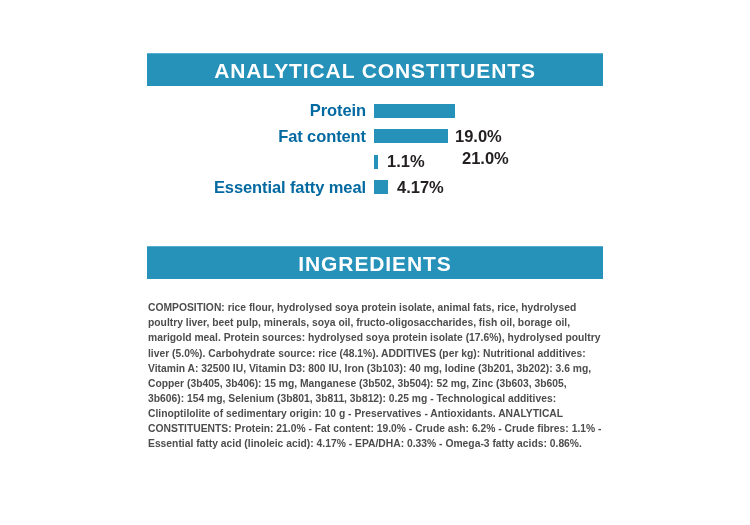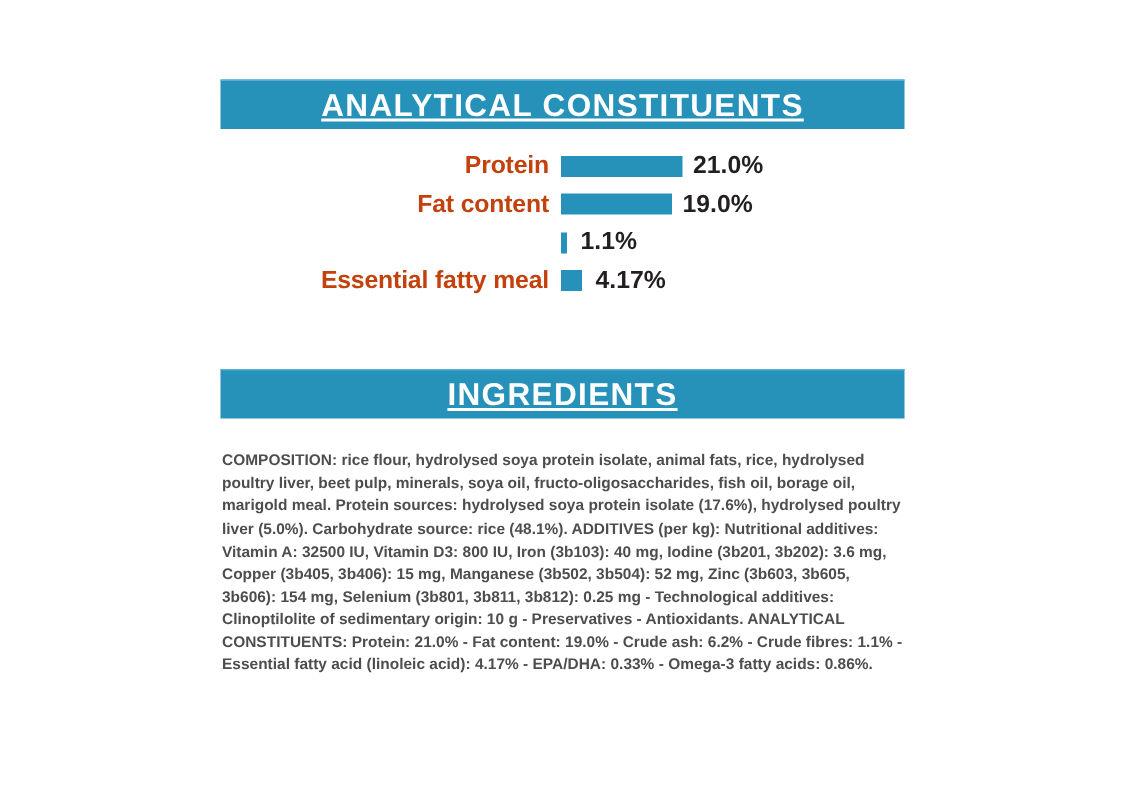--- a/index.html
+++ b/index.html
@@ -37,21 +37,20 @@
     justify-content: center;
     border-top: 1px solid #56aed0;
   }
   .section-bar .bar-title {
     color: #ffffff;
     font-size: 21px;
     font-weight: bold;
     letter-spacing: 0.9px;
     line-height: 1;
     white-space: nowrap;
-    text-decoration: underline;
   }
   #bar-analytical { top: 53px; }
   #bar-ingredients { top: 246px; }
 
   
   .chart {
     position: absolute;
     left: 147px;
     top: 98px;
     width: 456px;
@@ -62,21 +61,21 @@
     height: 25.5px;
     display: flex;
     align-items: center;
   }
   .row-label {
     position: absolute;
     right: 237px;          
     text-align: right;
     font-size: 16.5px;
     font-weight: bold;
-    color: #c2410c;
+    color: #0369a1;
     white-space: nowrap;
     letter-spacing: -0.1px;
   }
   .row-bar-wrap {
     position: absolute;
     left: 227px;           
     top: 0;
     height: 100%;
     display: flex;
     align-items: center;
@@ -129,21 +128,21 @@
   <div class="section-bar" id="bar-analytical">
     <span class="bar-title">ANALYTICAL CONSTITUENTS</span>
   </div>
 
   <div class="chart" id="constituents-chart">
       <div class="chart-row">
         <span class="row-label">Protein</span>
         <span class="row-bar-wrap">
           <span class="row-bar" style="width: 81px; background: rgb(38, 145, 185);"></span>
         </span>
-        <span class="row-value" style="left: 315px;">21.0%</span>
+        <span class="row-value" style="left: 315px; margin-top: 48px;">21.0%</span>
       </div>
       <div class="chart-row">
         <span class="row-label">Fat content</span>
         <span class="row-bar-wrap">
           <span class="row-bar" style="width: 74px; background: rgb(38, 145, 185);"></span>
         </span>
         <span class="row-value" style="left: 308px;">19.0%</span>
       </div>
       <div class="chart-row">
         <span class="row-bar-wrap">

